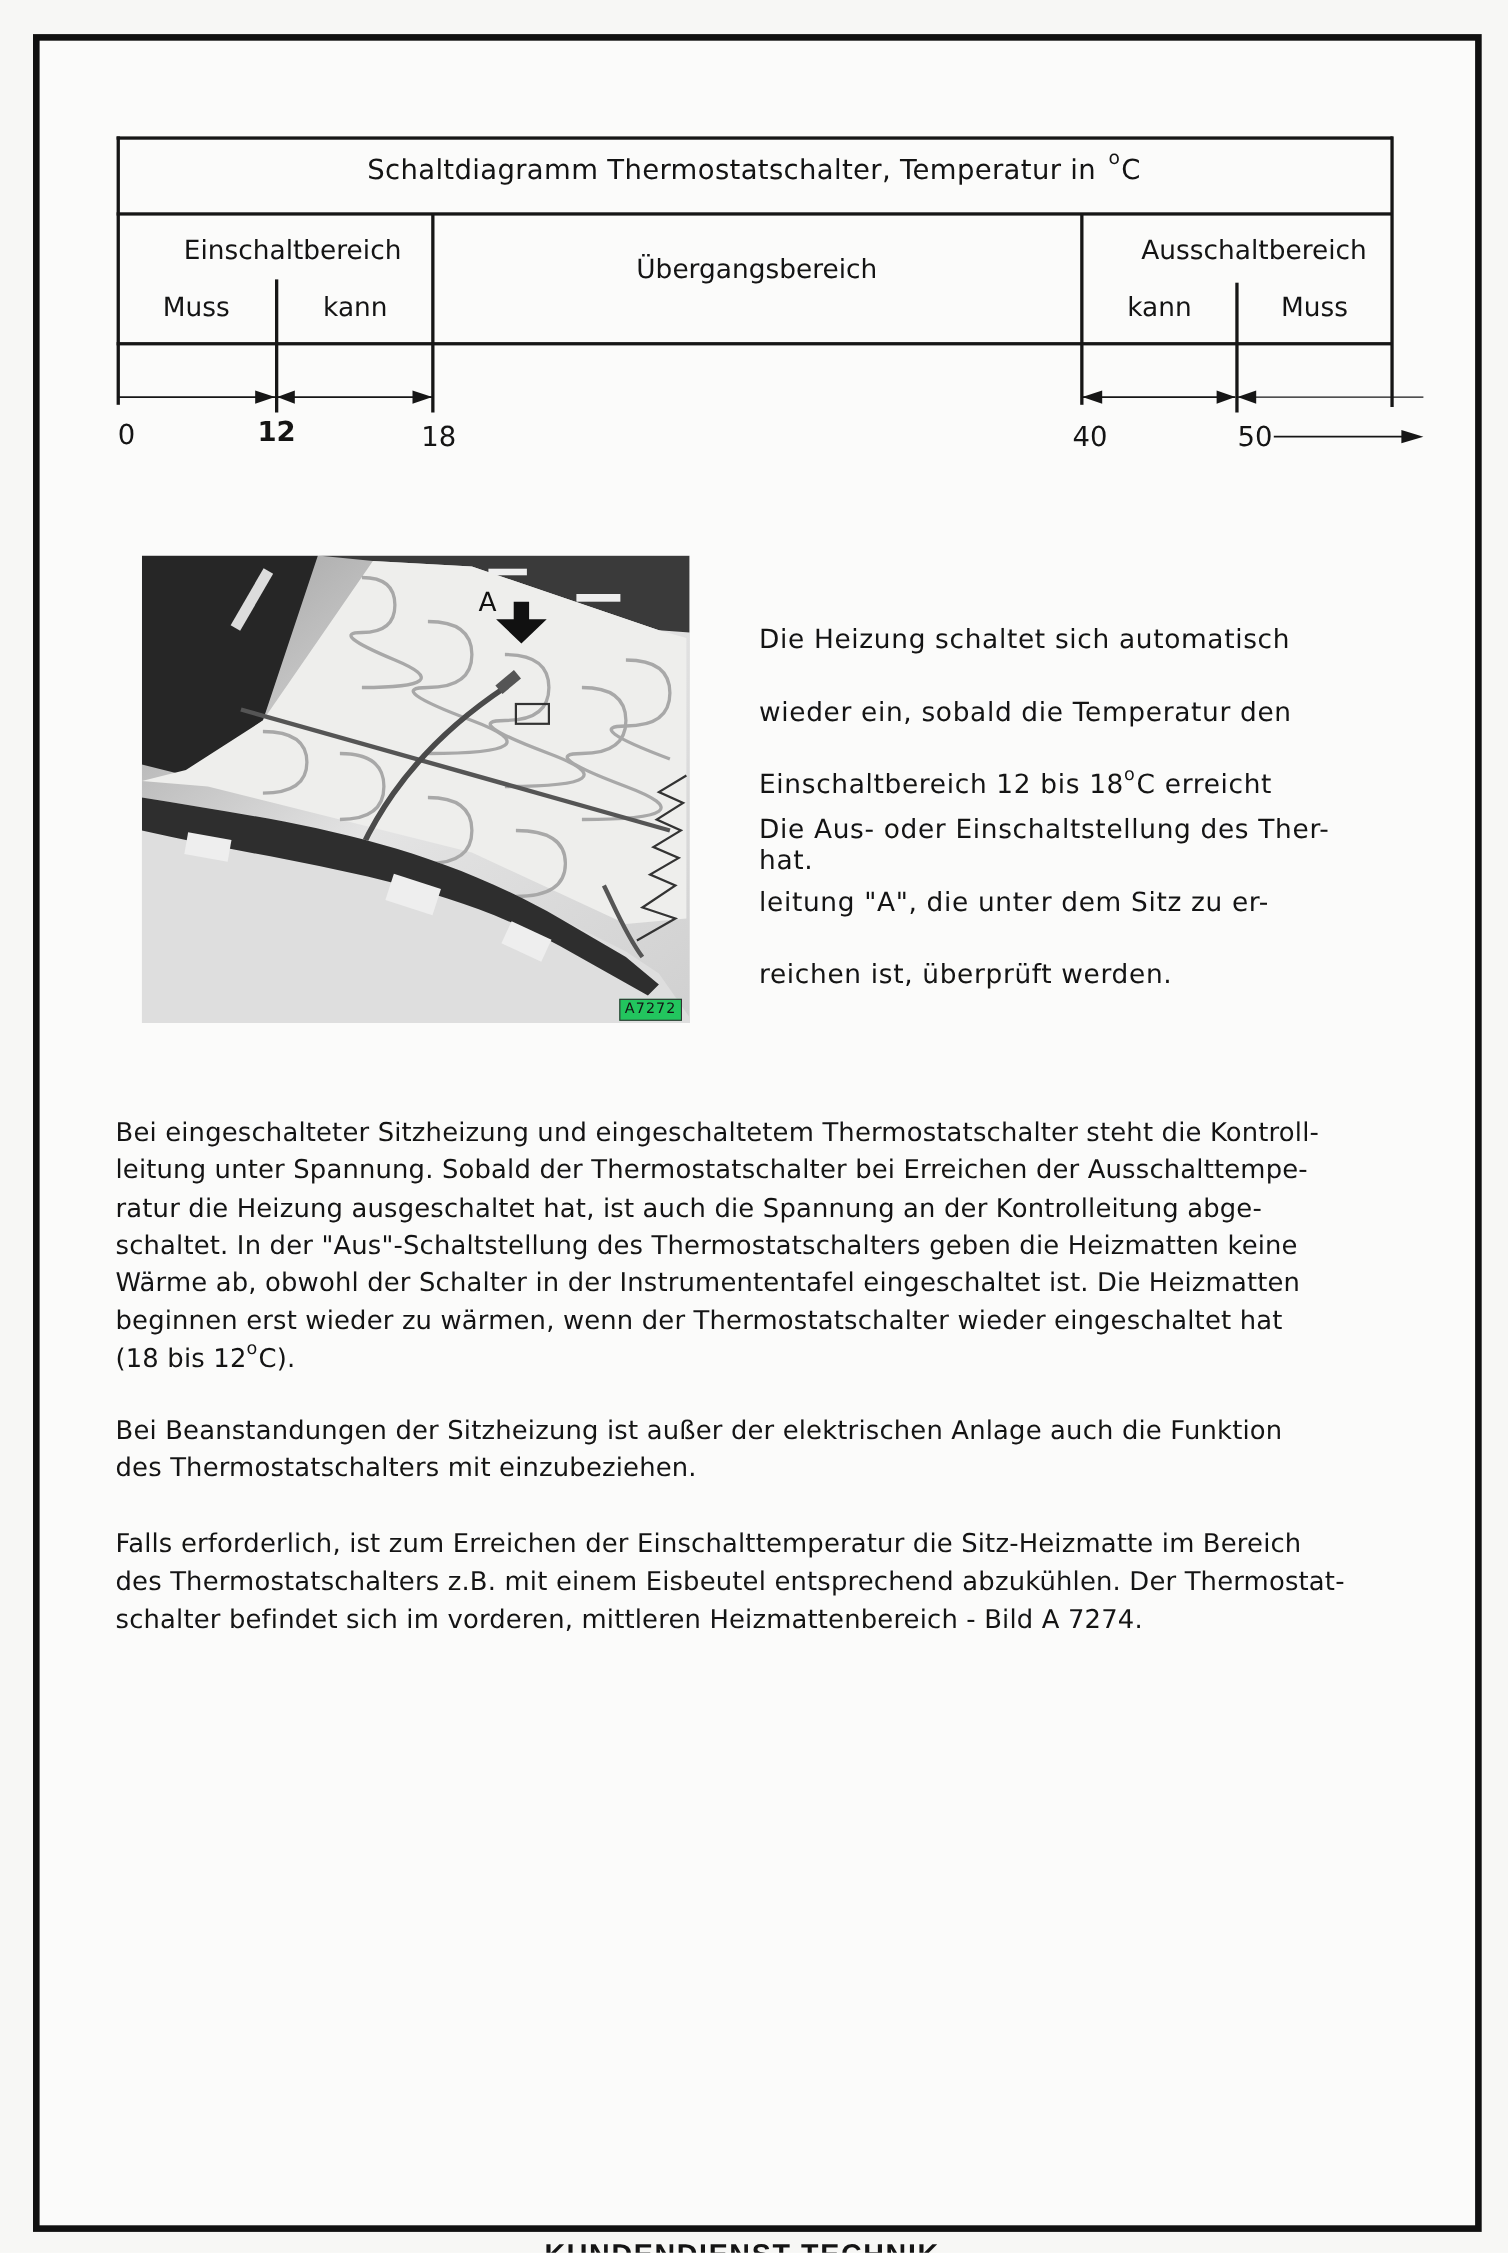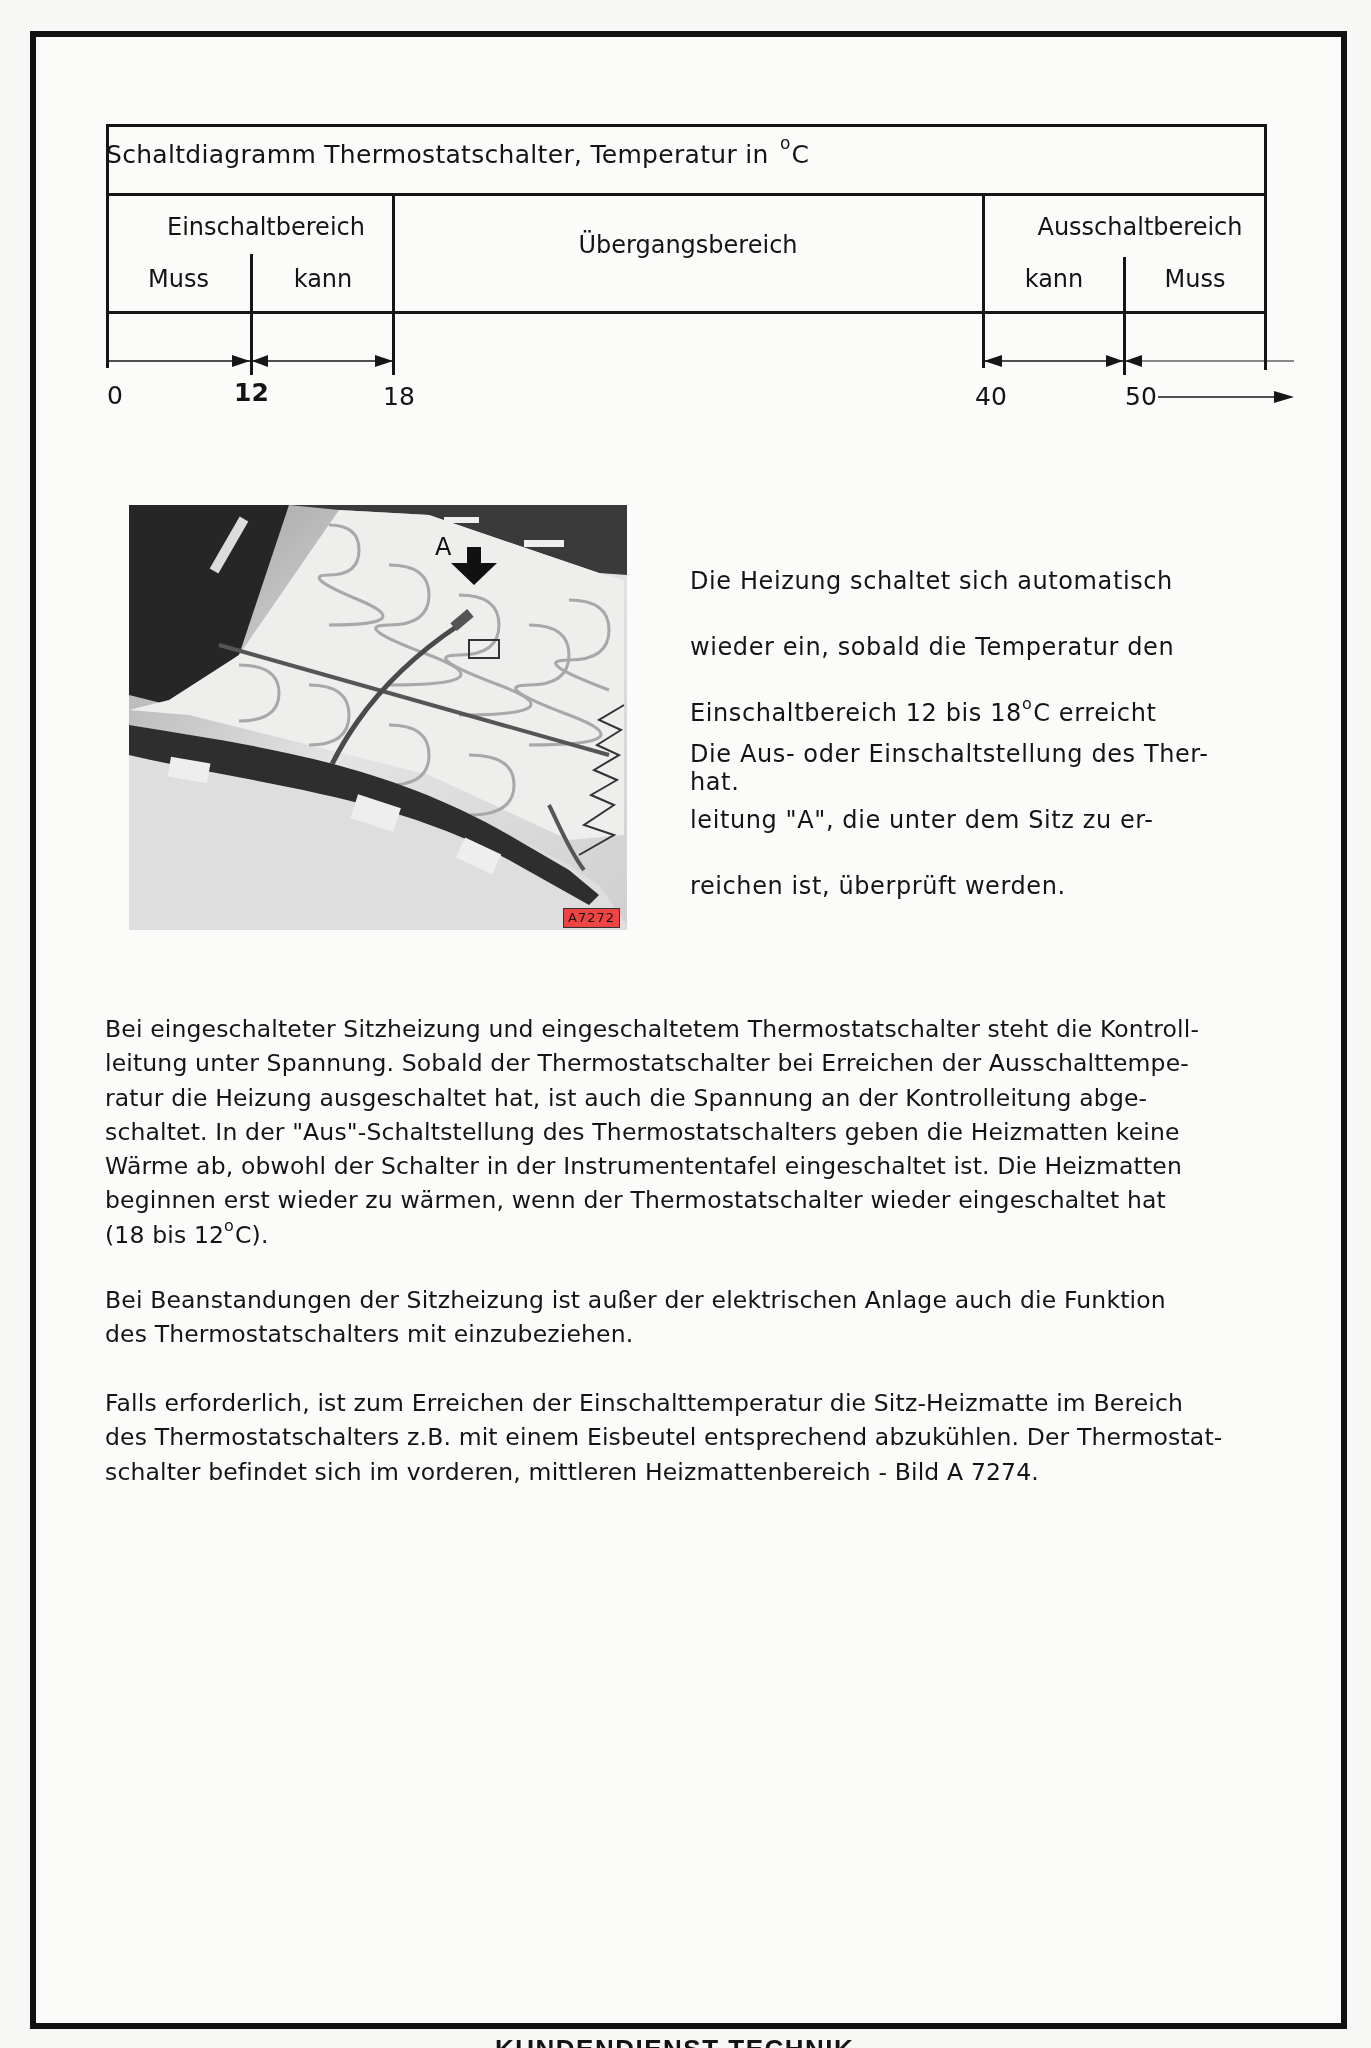--- a/index.html
+++ b/index.html
@@ -12,33 +12,33 @@
   .frame {
     position:absolute; left:30px; top:31px; width:1305px; height:1986px;
     border:6px solid #111; background:#fbfbfa; box-sizing:content-box;
   }
   .abs { position:absolute; }
   .t { white-space:nowrap; }
 
   
   .line-h { position:absolute; background:#161616; }
   .line-v { position:absolute; background:#161616; }
-  .diag-title { position:absolute; left:106px; top:140px; width:1159px; text-align:left; font-size:25px; letter-spacing:0.3px; }
+  .diag-title { position:absolute; left:106px; top:140px; width:1159px; text-align:center; font-size:25px; letter-spacing:0.3px; }
   .sup { font-size:17px; position:relative; top:-14px; margin-left:3px; margin-right:1px; }
   .cell { position:absolute; font-size:24px; text-align:center; }
   .axis-lbl { position:absolute; font-size:25px; }
 
   
   .photo {
     position:absolute; left:129px; top:505px; width:498px; height:425px; overflow:hidden;
     background:#dcdcdc;
   }
   .photo-label {
     position:absolute; left:563px; top:908px; width:55px; height:18px;
-    border:1.5px solid #333; background:#ef4444; font-size:13px;
+    border:1.5px solid #333; background:#22c55e; font-size:13px;
     text-align:center; line-height:18px; letter-spacing:1px; font-family:"DejaVu Sans", sans-serif;
   }
 
   .side-text { position:absolute; left:690px; font-size:24px; line-height:34px; letter-spacing:0.6px; }
   .side-text div { white-space:nowrap;margin-top:32px; }
 
   .body-text { position:absolute; left:105px; width:1200px; font-size:23.5px; line-height:34.3px; letter-spacing:0.15px; }
   .body-text div { white-space:nowrap; }
   .ul { text-underline-offset:5px; }
 

